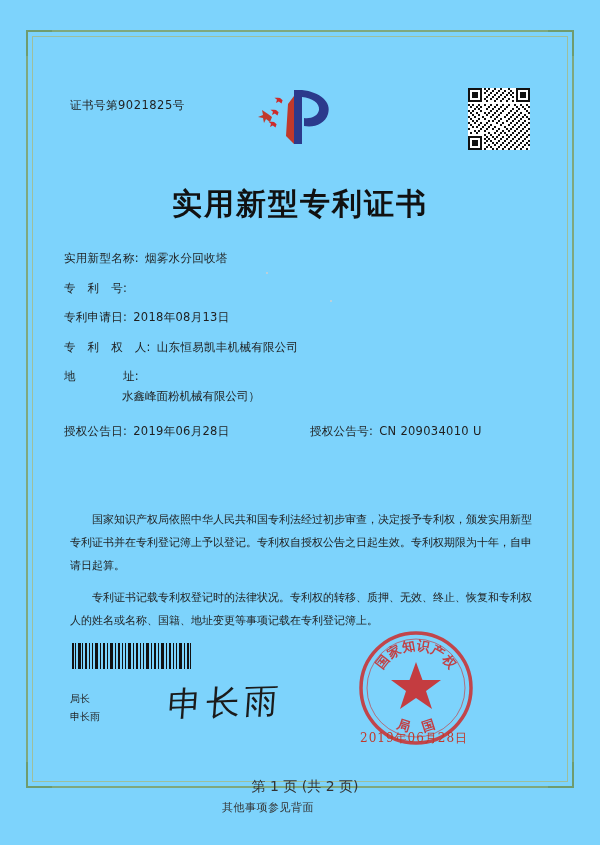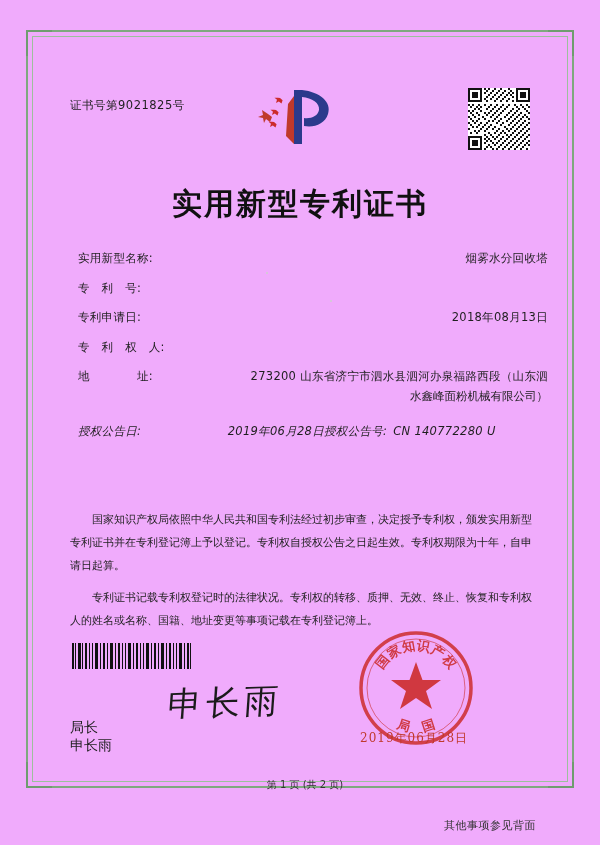--- a/index.html
+++ b/index.html
@@ -11,21 +11,21 @@
     font-family: "DejaVu Sans", "Liberation Sans", sans-serif;
     color: #2a2a2a;
     position: relative;
     overflow: hidden;
   }
 
   .page {
     position: absolute;
     left: 0; top: 0;
     width: 600px; height: 845px;
-    background: #f0abfc;
+    background: #7dd3fc;
   }
 
   
   .border-outer {
     position: absolute;
     left: 26px; top: 30px;
     width: 548px; height: 758px;
     border: 2px solid #7fa87f;
   }
   .border-inner {
@@ -78,44 +78,43 @@
     font-size: 30px;
     font-weight: bold;
     letter-spacing: 2px;
     color: #111;
     font-family: Liberation Sans, sans-serif;
   }
 
   
   .fields {
     position: absolute;
-    left: 78px; top: 250px;
+    left: 64px; top: 250px;
     width: 470px;
     font-size: 11.5px;
     color: #1f1f1f;
-    text-align: right;
   }
   .row {
     display: flex;
     align-items: flex-start;
     margin-bottom: 13.5px;
     line-height: 16px;
   }
   .lbl {
     flex: 0 0 auto;
     white-space: pre;
     letter-spacing: .3px;
   }
   .val {
     flex: 1 1 auto;
     padding-left: 6px;
     letter-spacing: .3px;
   }
   .row.two { margin-bottom: 13.5px; }
-  .pair { display: flex; width: 100%; font-style: italic; }
+  .pair { display: flex; width: 100%; }
   .pair .half { display: flex; }
   .pair .half.first { flex: 0 0 246px; }
   .addr-cont {
     padding-left: 58px;
     margin-top: -10px;
     margin-bottom: 19px;
     font-size: 11.5px;
     line-height: 16px;
   }
 
@@ -135,24 +134,23 @@
   .barcode {
     position: absolute;
     left: 72px; top: 643px;
     width: 120px; height: 26px;
   }
 
   
   .sig-label {
     position: absolute;
     left: 70px; top: 690px;
-    font-size: 14px;
+    font-size: 10px;
     line-height: 18px;
     color: #1f1f1f;
-    margin-top: 28px;
   }
   .sig-hand {
     position: absolute;
     left: 168px; top: 680px;
     font-size: 34px;
     font-family: "DejaVu Serif", "Liberation Serif", serif;
     color: #1b1b1b;
     letter-spacing: 4px;
     transform: skewX(-6deg) rotate(-2deg);
     white-space: nowrap;
@@ -172,29 +170,29 @@
     letter-spacing: 1px;
     font-family: "DejaVu Serif", "Liberation Serif", serif;
   }
 
   
   .page-no {
     position: absolute;
     left: 0; top: 778px;
     width: 600px;
     text-align: center;
-    font-size: 10px;
+    font-size: 14px;
     color: #333;
     padding-left: 10px;
   }
   .note {
     position: absolute;
-    left: 0; top: 818px;
+    left: 0; top: 800px;
     width: 536px;
-    text-align: right;
+    text-align: center;
     font-size: 11px;
     color: #333;
     letter-spacing: .5px;
   }
   .faint-dot {
     position: absolute;
     width: 2px; height: 2px;
     background: #cfcfcf;
     border-radius: 50%;
   }
@@ -502,35 +500,35 @@
     </div>
     <div class="row">
       <span class="lbl">专　利　号:</span>
     </div>
     <div class="row">
       <span class="lbl">专利申请日:</span>
       <span class="val">2018年08月13日</span>
     </div>
     <div class="row">
       <span class="lbl">专　利　权　人:</span>
+      <span class="val">山东恒易凯丰机械有限公司</span>
     </div>
     <div class="row">
       <span class="lbl">地　　　　址:</span>
-      <span class="val">273200  山东省济宁市泗水县泗河办泉福路西段（山东泗</span>
     </div>
     <div class="addr-cont">水鑫峰面粉机械有限公司）</div>
     <div class="row two">
       <div class="pair">
         <div class="half first">
           <span class="lbl">授权公告日:</span>
           <span class="val">2019年06月28日</span>
         </div>
         <div class="half">
           <span class="lbl">授权公告号:</span>
-          <span class="val">CN 140772280 U</span>
+          <span class="val">CN 209034010 U</span>
         </div>
       </div>
     </div>
   </div>
 
   <div class="paras">
     <p>国家知识产权局依照中华人民共和国专利法经过初步审查，决定授予专利权，颁发实用新型专利证书并在专利登记簿上予以登记。专利权自授权公告之日起生效。专利权期限为十年，自申请日起算。</p>
     <p>专利证书记载专利权登记时的法律状况。专利权的转移、质押、无效、终止、恢复和专利权人的姓名或名称、国籍、地址变更等事项记载在专利登记簿上。</p>
   </div>
 

